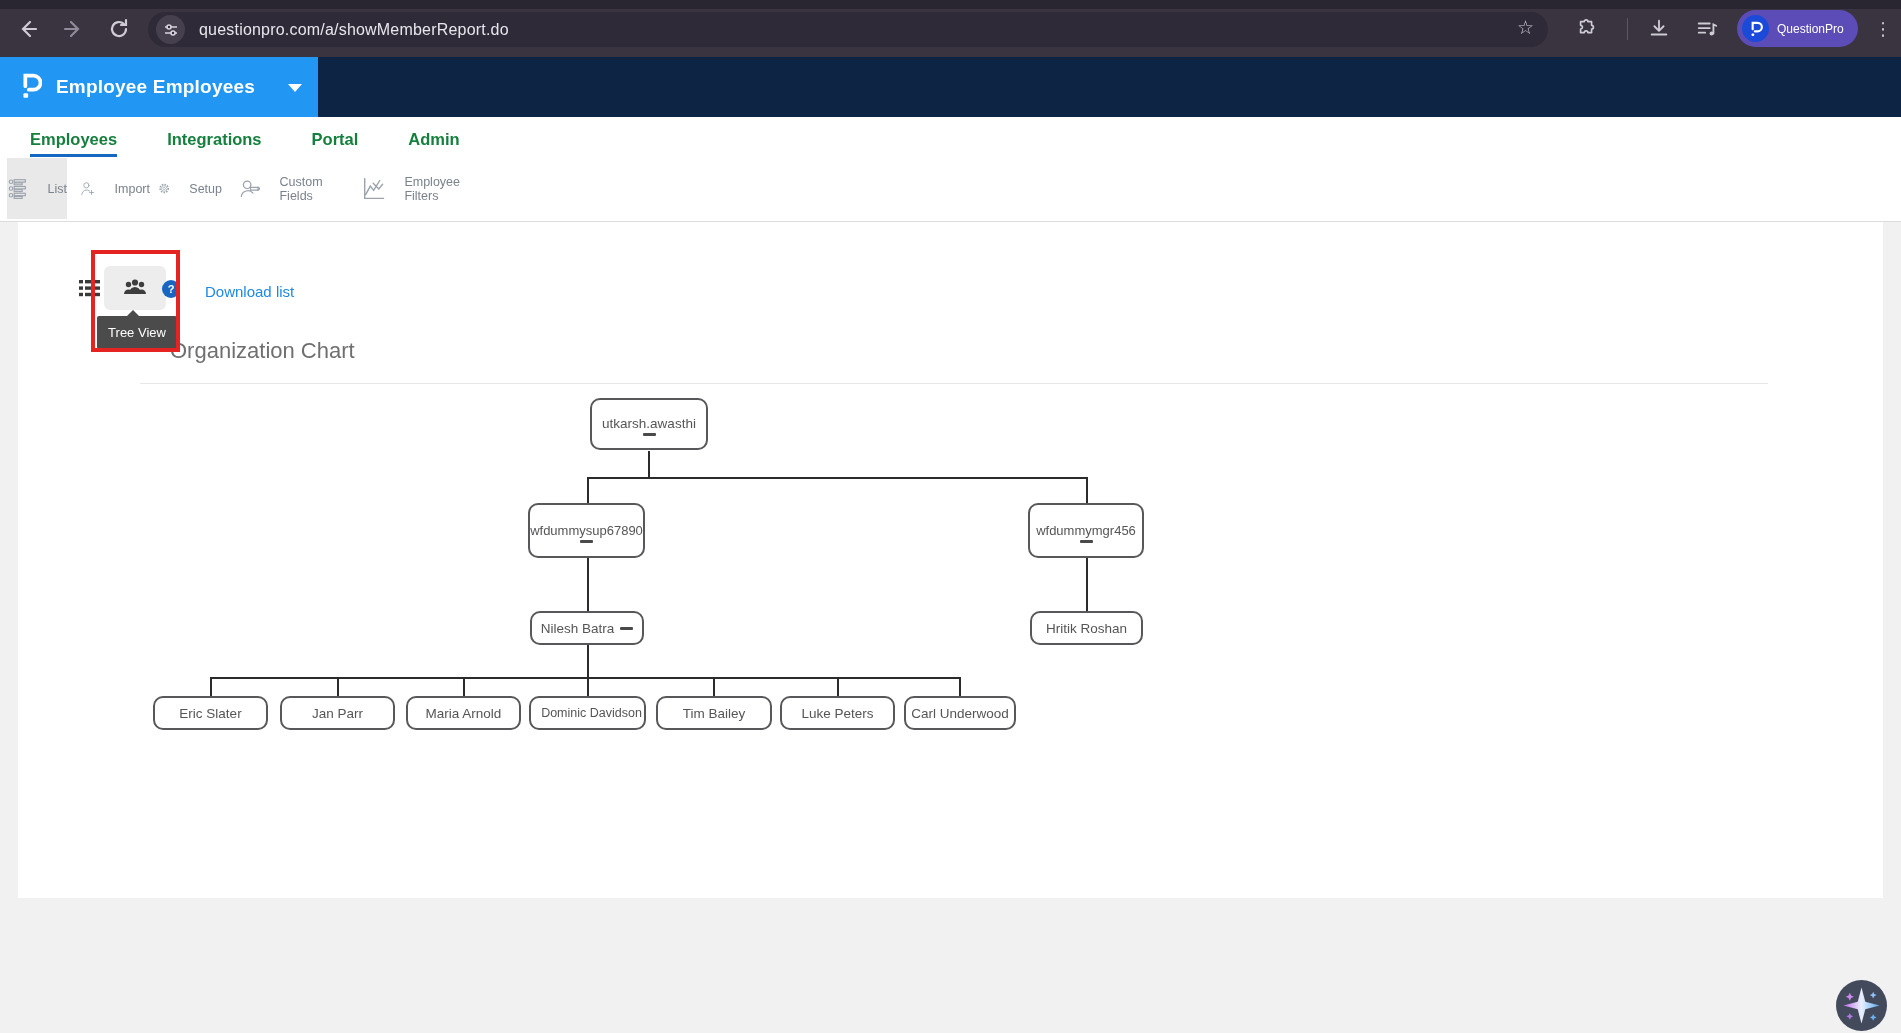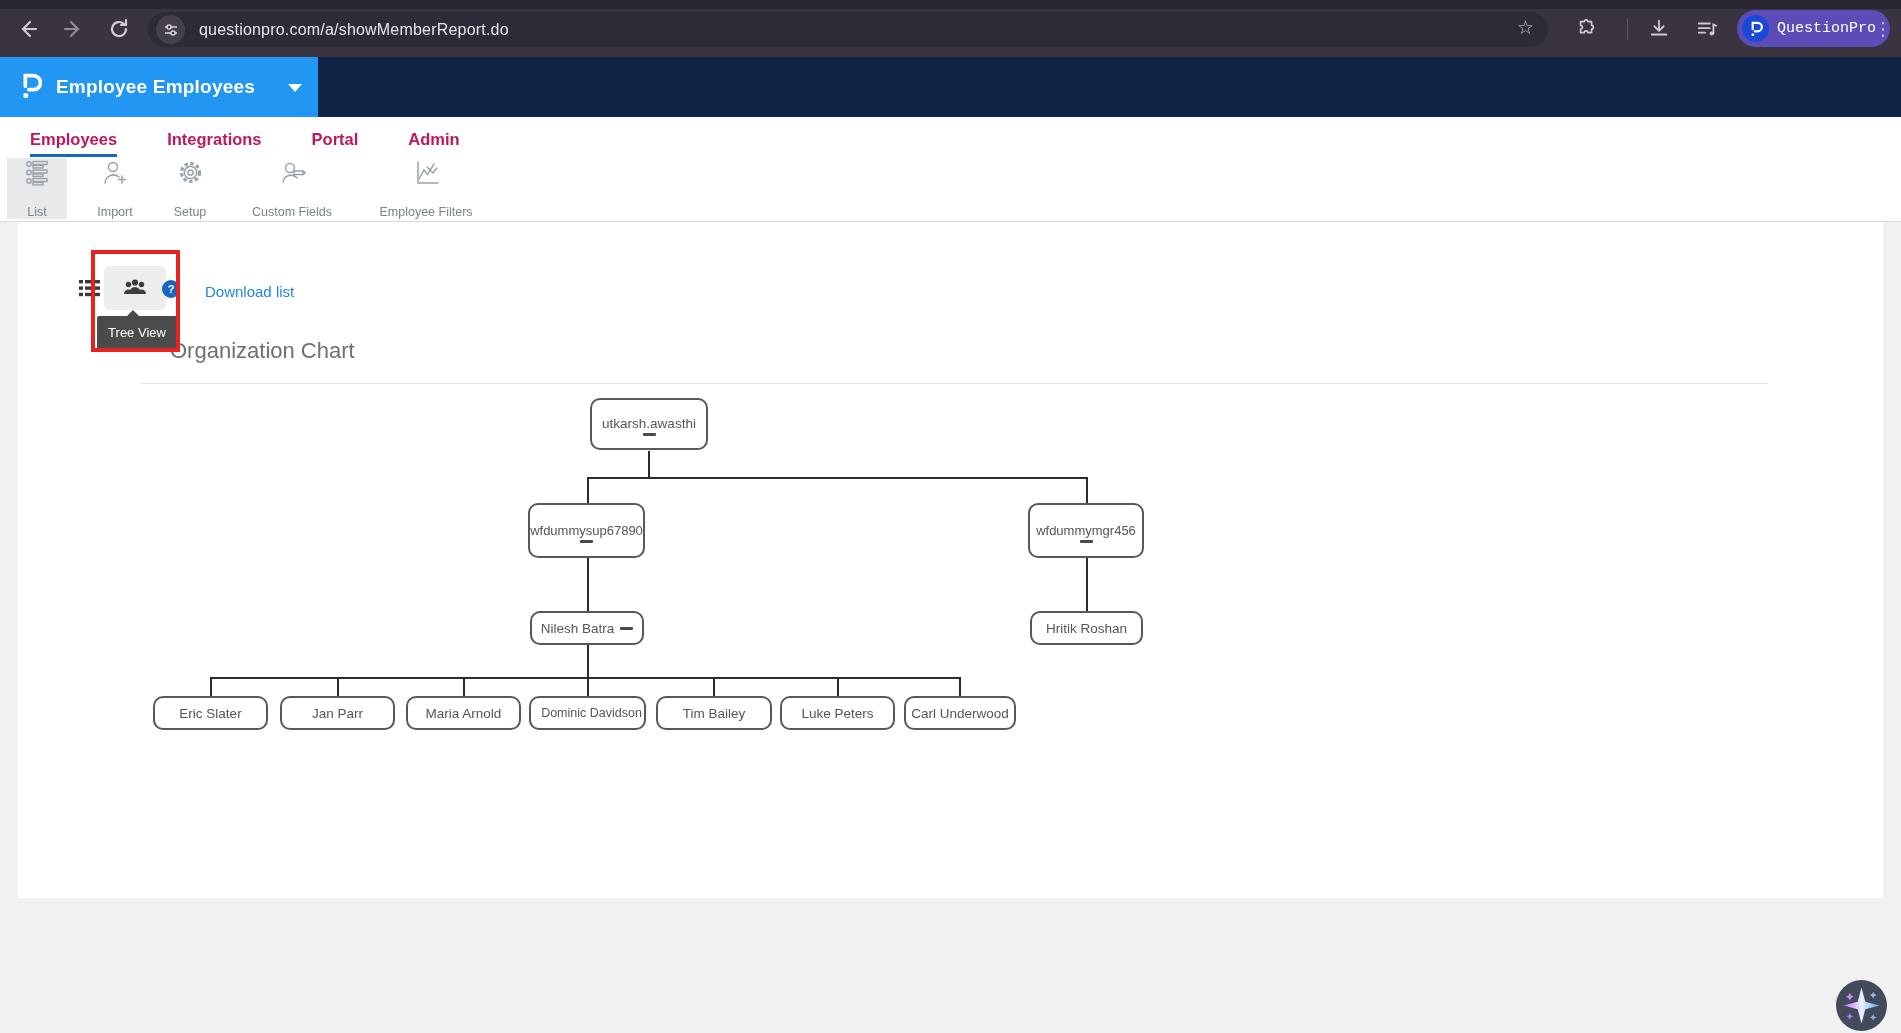--- a/index.html
+++ b/index.html
@@ -18,21 +18,21 @@
   .tune-wrap { width:29px; height:29px; border-radius:50%; background:#453f4e; margin-left:8px;
                display:flex; align-items:center; justify-content:center; }
   .url-text { color:#e8e6ed; font-size:16px; margin-left:14px; letter-spacing:.2px; }
   .star-ico { position:absolute; right:14px; top:4px; color:#cfccd6; font-size:19px; }
   .ext-ico { left:1572px; } .dl-ico { left:1644px; } .pl-ico { left:1692px; }
   .chrome-sep { position:absolute; left:1627px; top:18px; width:1px; height:22px; background:#5a5663; }
   .profile-chip { position:absolute; left:1737px; top:10px; height:37px; padding:0 14px 0 5px;
                   border-radius:19px; background:#5b4cb8; display:flex; align-items:center; gap:8px; }
   .chip-logo { width:27px; height:27px; border-radius:50%; background:#1b49d8; display:flex;
                align-items:center; justify-content:center; }
-  .chip-label { color:#fff; font-size:15px;font-family:Liberation Mono, monospace; }
+  .chip-label { color:#fff; font-size:12px; }
   .menu-dots { left:1868px; font-size:18px; }
 
   
   .app-header { position:absolute; left:0; top:57px; width:1901px; height:60px; background:#0d2444; }
   .brand { position:absolute; left:0; top:0; width:318px; height:60px; background:#2196f3;
            display:flex; align-items:center; }
   .brand-logo { margin-left:18px; }
   .brand-title { color:#fff; font-size:19px; font-weight:700; margin-left:14px; letter-spacing:.2px; }
   .brand-caret { position:absolute; left:288px; top:27px; width:0; height:0;
                  border-left:7px solid transparent; border-right:7px solid transparent;
@@ -45,27 +45,27 @@
                 border:1.8px solid #fff; display:flex; align-items:center; justify-content:center;
                 color:#fff; font-weight:700; font-size:14px; }
   .hdr-search { left:1613px; } .hdr-help { left:1805px; font-size:17px; } .hdr-avatar { left:1854px; }
   .upgrade-btn { position:absolute; left:1666px; top:73px; width:121px; height:31px; border-radius:16px;
                  background:#ffa000; color:#fff; font-weight:700; font-size:14px; display:flex;
                  align-items:center; justify-content:center; }
 
   
   .tab-row { position:absolute; left:0; top:117px; width:1901px; height:40px; background:#fff;
              display:flex; align-items:flex-end; padding-left:30px; gap:50px; }
-  .tab { color:#be185d; font-size:16.5px; font-weight:700; padding-bottom:8px; }
+  .tab { color:#15803d; font-size:16.5px; font-weight:700; padding-bottom:8px; }
   .tab.active { border-bottom:3px solid #1667c1; padding-bottom:5px; }
 
   
   .toolbar { position:absolute; left:0; top:157px; width:1901px; height:65px; background:#fff;
              border-bottom:1px solid #dcdcdc; }
-  .tool-item { position:absolute; top:1px; height:61px; display:flex; flex-direction:column;
+  .tool-item { position:absolute; top:1px; height:61px; display:flex; flex-direction:row;
                align-items:center; justify-content:center; gap:19px; color:#7a828c; font-size:12.5px; }
   .tool-item.selected { background:#e9e9e9; }
   .t-list { left:7px; width:60px; } .t-import { left:80px; width:70px; } .t-setup { left:158px; width:64px; }
   .t-custom { left:238px; width:108px; } .t-filters { left:360px; width:132px; }
   .portal-input { position:absolute; left:1384px; top:170px; width:298px; height:37px; background:#f2f2f2;
                   border:1px solid #e3e3e3; border-radius:4px; color:#555; font-size:14.5px;
                   padding:0 10px 0 12px; font-family:"Liberation Sans",sans-serif;
                   white-space:nowrap; overflow:hidden; }
   .pencil-btn { position:absolute; left:1693px; top:176px; width:26px; height:26px; }
   .access-btn { position:absolute; left:1745px; top:167px; width:104px; height:41px; background:#2e8bea;

